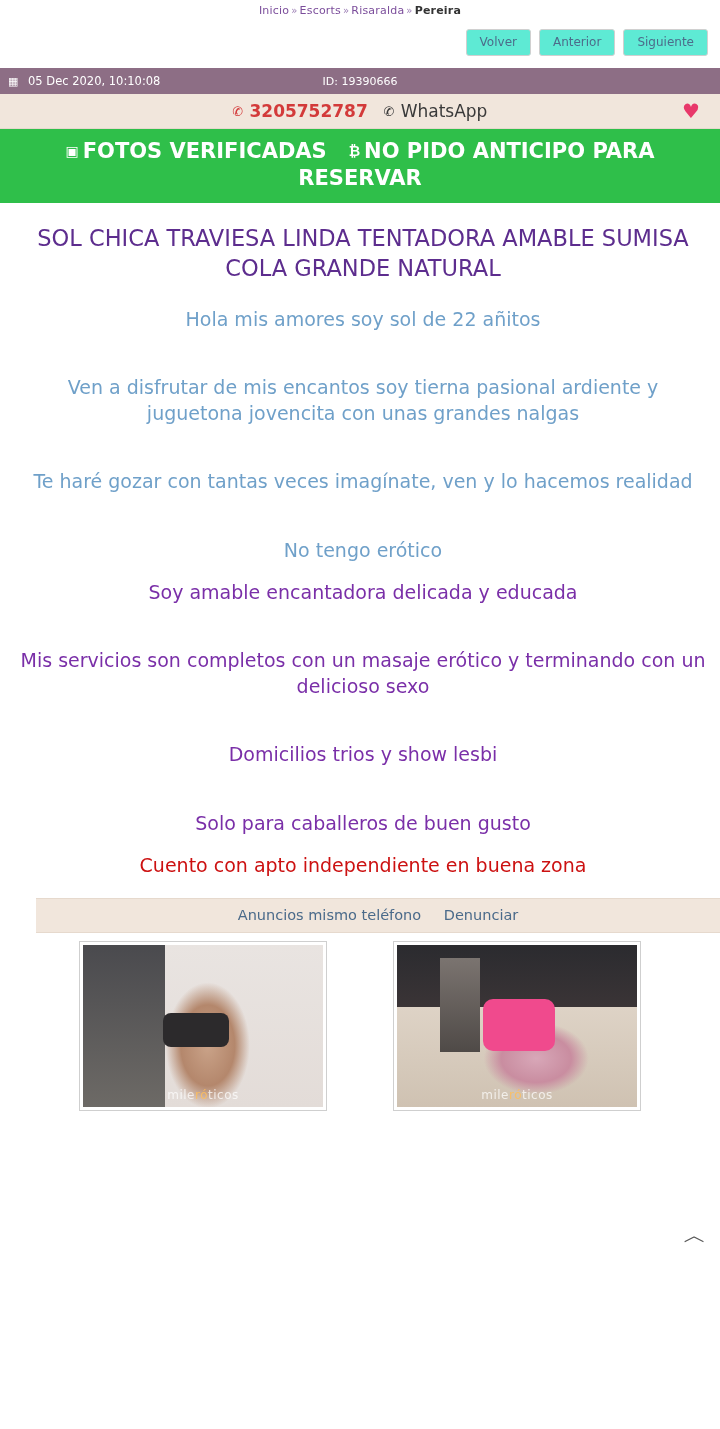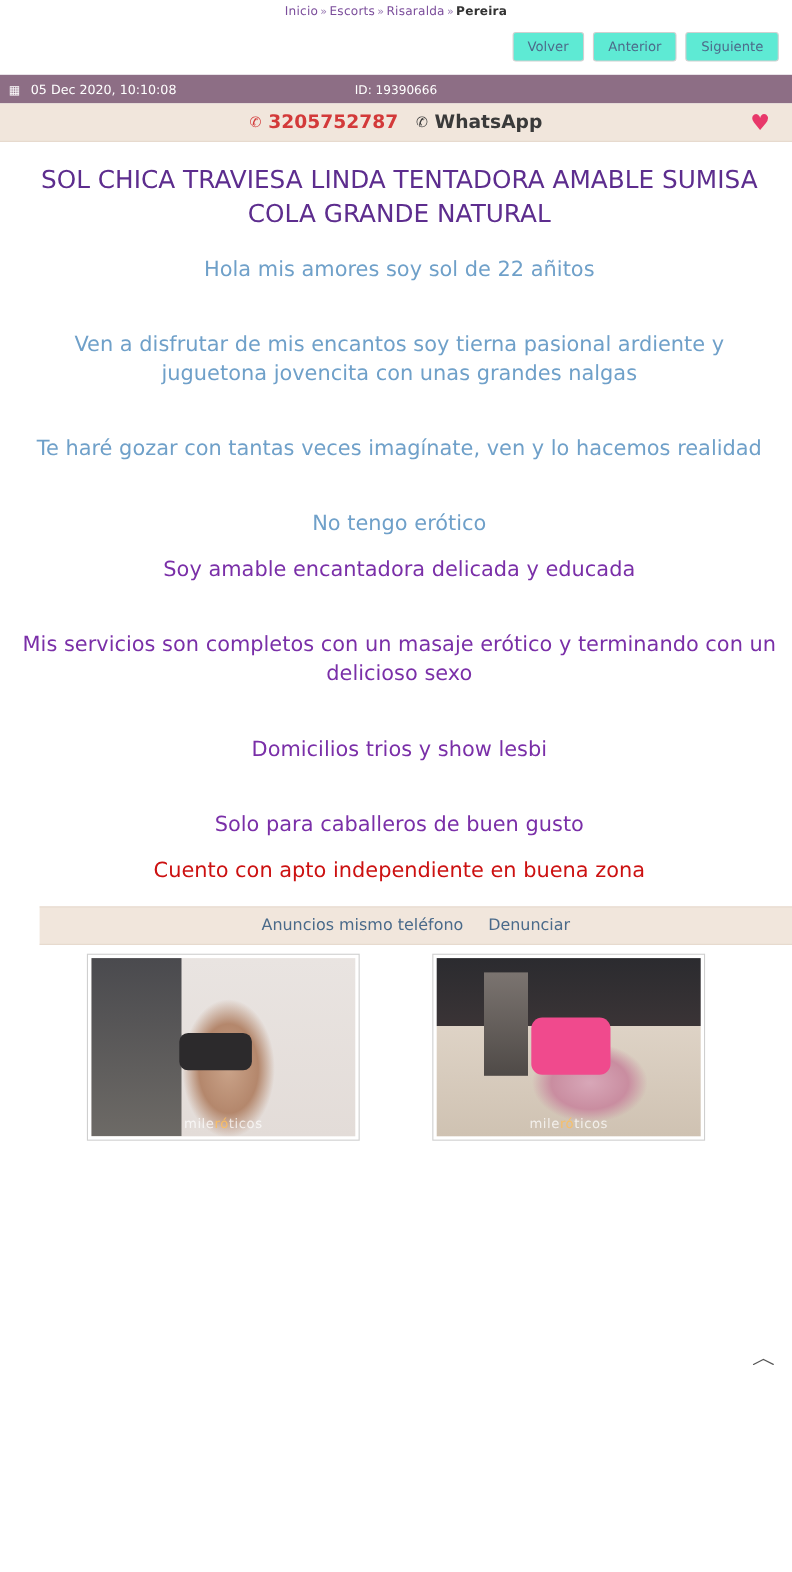--- a/index.html
+++ b/index.html
@@ -114,21 +114,21 @@
     font-weight: bold;
     font-size: 17px;
   }
   .wa-icon {
     color: #3a3a3a;
     font-size: 13px;
     margin-left: 10px;
   }
   .wa-text {
     color: #3a3a3a;
-    font-weight: bold;
+    font-weight: normal;
     font-size: 17px;
   }
   .heart {
     position: absolute;
     right: 20px;
     color: #e8386a;
     font-size: 20px;
     line-height: 1;
   }
 
@@ -310,20 +310,24 @@
   <div class="phonebar">
     <div class="phone-inner">
       <span class="phone-icon">✆</span>
       <span class="phone-num">3205752787</span>
       <span class="wa-icon">✆</span>
       <span class="wa-text">WhatsApp</span>
     </div>
     <span class="heart">♥</span>
   </div>
 
+  <div class="greenbar">
+    <span class="gicon">▣</span><span>FOTOS VERIFICADAS</span>
+    &nbsp;&nbsp;<span class="gicon">₿</span><span>NO PIDO ANTICIPO PARA RESERVAR</span>
+  </div>
 
   <div class="adbody">
     <div class="ad-title">SOL CHICA TRAVIESA LINDA TENTADORA AMABLE SUMISA COLA GRANDE NATURAL</div>
 
     <div class="ad-line blue">Hola mis amores soy sol de 22 añitos</div>
     <div class="gap-lg"></div>
 
     <div class="ad-line blue">Ven a disfrutar de mis encantos soy tierna pasional ardiente y juguetona jovencita con unas grandes nalgas</div>
     <div class="gap-lg"></div>
 

